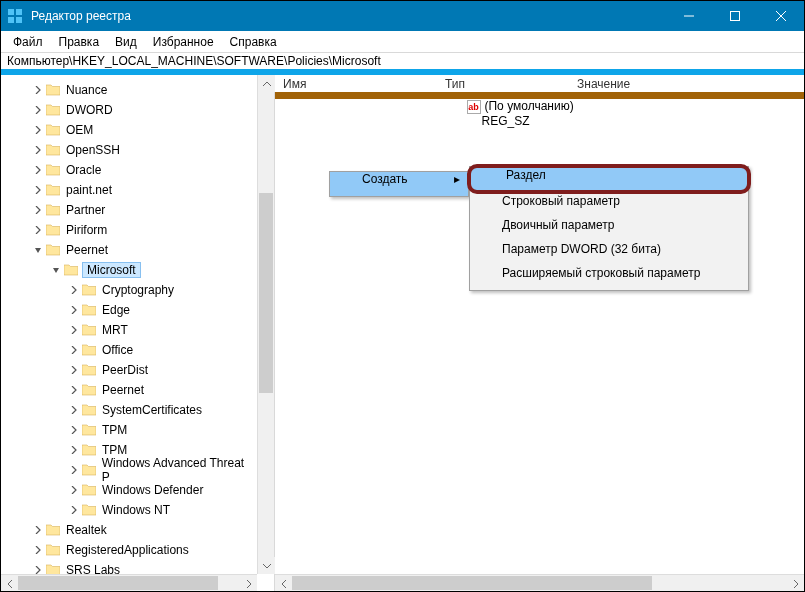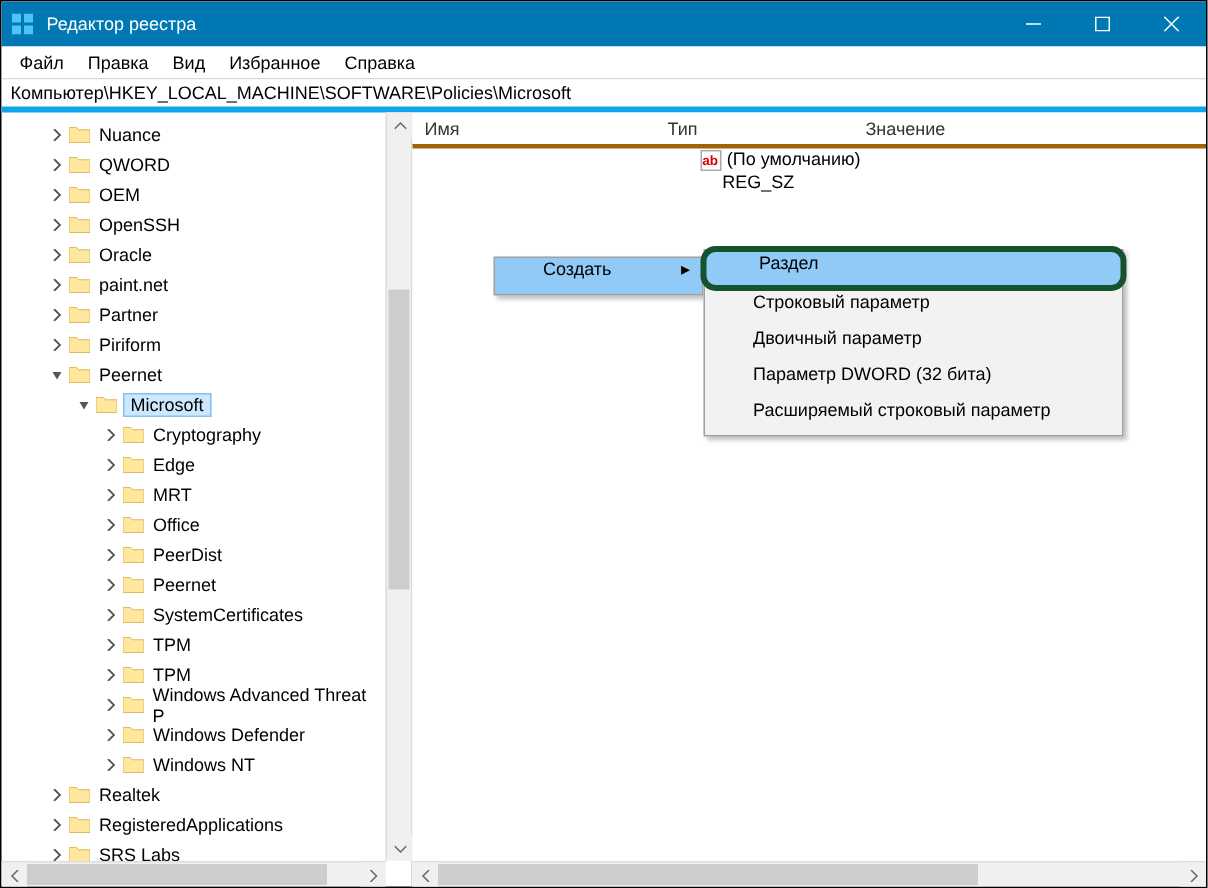--- a/index.html
+++ b/index.html
@@ -6,44 +6,44 @@
 body { background: #fff; width: 805px; height: 592px; overflow: hidden; border: 1px solid #000; position: relative; }
 .titlebar { background: #0078B4; height: 30px; display: flex; align-items: center; color: #fff; }
 .titlebar .app-icon { width: 28px; height: 30px; display: flex; align-items: center; justify-content: center; }
 .titlebar .app-icon svg { width: 14px; height: 14px; }
 .titlebar .title { flex: 1; padding-left: 2px; }
 .winbtns { display: flex; height: 100%; }
 .winbtn { width: 46px; display: flex; align-items: center; justify-content: center; color: #fff; }
 .winbtn svg { width: 10px; height: 10px; }
 .menubar { background: #fff; border-bottom: 1px solid #d9d9d9; height: 22px; display: flex; align-items: center; padding: 0 4px; }
 .menuitem { padding: 2px 8px; }
-.addr { height: 22px; border-bottom: 4px solid #0ea5e9; display: flex; align-items: center; padding: 0 6px; background: #fff; }
+.addr { height: 22px; border-bottom: 6px solid #0ea5e9; display: flex; align-items: center; padding: 0 6px; background: #fff; }
 .content { display: flex; height: calc(100% - 30px - 22px - 22px); }
 .row { display: flex; align-items: center; height: 18px; padding-left: 2px; }
 .spacer { display: inline-block; }
 .exp { width: 14px; height: 14px; display: inline-flex; align-items: center; justify-content: center; color: #555; }
 .exp svg { width: 8px; height: 8px; }
 .folder { width: 16px; height: 14px; display: inline-flex; align-items: center; justify-content: center; margin-right: 3px; }
 .folder svg { width: 14px; height: 12px; }
 .lbl { padding: 0 2px; }
 .lbl.sel { background: #CCE8FF; border: 1px solid #88C0F0; padding: 0 4px; }
 .list { flex: 1; position: relative; background: #fff; }
-.list-head { height: 24px; display: flex; align-items: center; border-bottom: 3px solid #a16207; }
+.list-head { height: 24px; display: flex; align-items: center; border-bottom: 7px solid #a16207; }
 .list-head .col { padding: 0 8px; color: #333; }
 .c1 { width: 162px; } .c2 { width: 132px; } .c3 { flex: 1; }
 .list-row { display: flex; align-items: center; height: 20px; flex-direction: column; }
 .list-row .col { padding: 0 8px; }
 .val-icon { display: inline-block; width: 14px; height: 14px; vertical-align: middle; margin-right: 4px; text-align: center; font-size: 9px; font-weight: bold; color: #d00; border: 1px solid #aaa; line-height: 12px; background: #fff; }
 .ctx { position: absolute; background: #F2F2F2; border: 1px solid #A0A0A0; box-shadow: 2px 2px 3px rgba(0,0,0,0.25); }
 .ctx .item { height: 24px; display: flex; align-items: flex-start; padding: 0 28px 0 32px; position: relative; }
 .ctx .item.hl { background: #91C9F7; }
 .ctx .arrow { position: absolute; right: 8px; }
 .ctx.parent { left: 328px; top: 170px; width: 140px; }
 .ctx.sub { left: 468px; top: 165px; width: 280px; }
-.ctx.sub .item.first { border: 4px solid #14532d; border-radius: 10px; margin: -3px -3px 0 -3px; height: 30px; background: #91C9F7; padding-left: 35px; }
+.ctx.sub .item.first { border: 4px solid #7f1d1d; border-radius: 10px; margin: -3px -3px 0 -3px; height: 30px; background: #91C9F7; padding-left: 35px; }
 .scrollbar-v { position: absolute; right: 0; top: 0; bottom: 17px; width: 17px; background: #F0F0F0; border-left: 1px solid #ddd; }
 .scrollbar-h { position: absolute; left: 0; right: 17px; bottom: 0; height: 17px; background: #F0F0F0; border-top: 1px solid #ddd; }
 .sb-btn { width: 17px; height: 17px; background: #F0F0F0; display: flex; align-items: center; justify-content: center; color: #666; position: absolute; }
 .sb-btn svg { width: 8px; height: 8px; }
 .sb-thumb-v { position: absolute; left: 1px; right: 1px; background: #CDCDCD; }
 .sb-thumb-h { position: absolute; top: 1px; bottom: 1px; background: #CDCDCD; }
 .list .scrollbar-h { left: 0; right: 0; }
 .tree-wrap { position: relative; width: 274px; border-right: 1px solid #d9d9d9; }
 .tree-inner { position: absolute; inset: 0 17px 17px 0; overflow: hidden; padding-top: 4px; }
 </style>
@@ -116,21 +116,21 @@
               <span class="exp">
                 <svg viewBox="0 0 8 8">
                   <path d="M2 0 L6 4 L2 8" fill="none" stroke="#555" stroke-width="1.2"></path>
                 </svg>
               </span>
               <span class="folder">
                 <svg viewBox="0 0 14 12">
                   <path d="M0 1 h5 l1.5 1.5 H14 V11 H0 Z" fill="#FFE79E" stroke="#D9B35A" stroke-width="0.6"></path>
                 </svg>
               </span>
-              <span class="lbl">QWORD</span>
+              <span class="lbl">DWORD</span>
             </div>
           </li>
           <li>
             <div class="row">
               <span class="spacer" style="width:28px"></span>
               <span class="exp">
                 <svg viewBox="0 0 8 8">
                   <path d="M2 0 L6 4 L2 8" fill="none" stroke="#555" stroke-width="1.2"></path>
                 </svg>
               </span>

